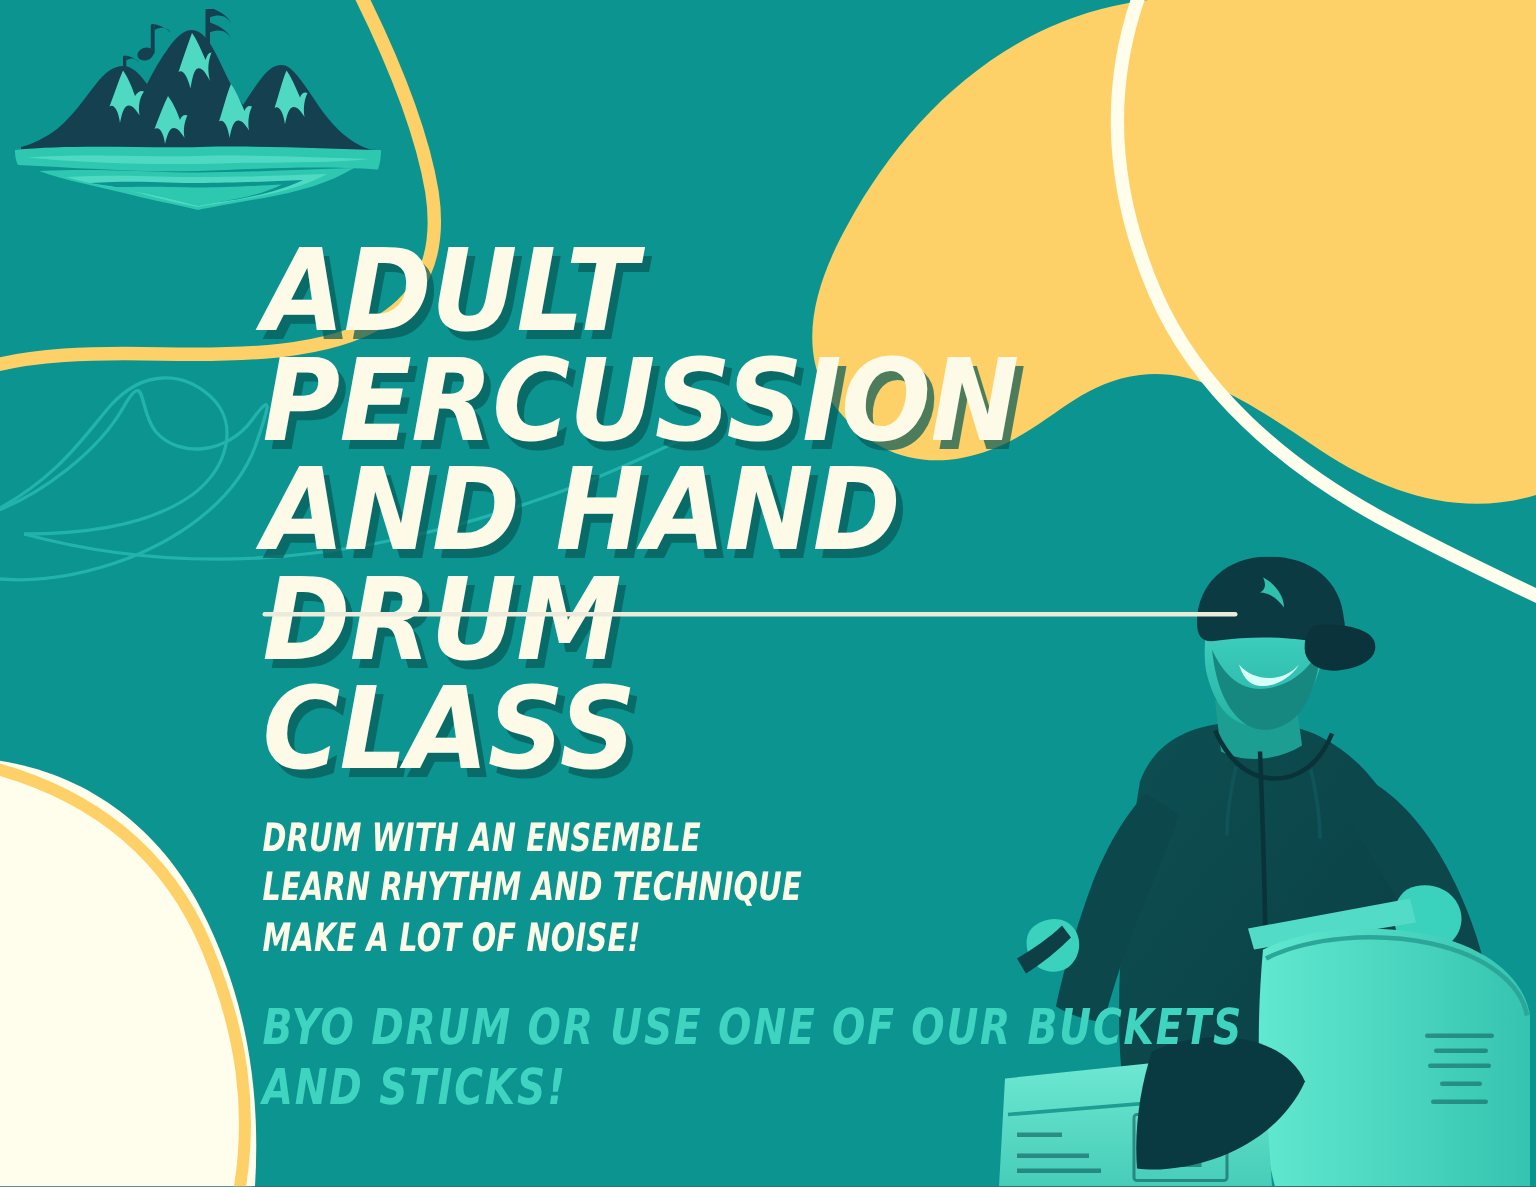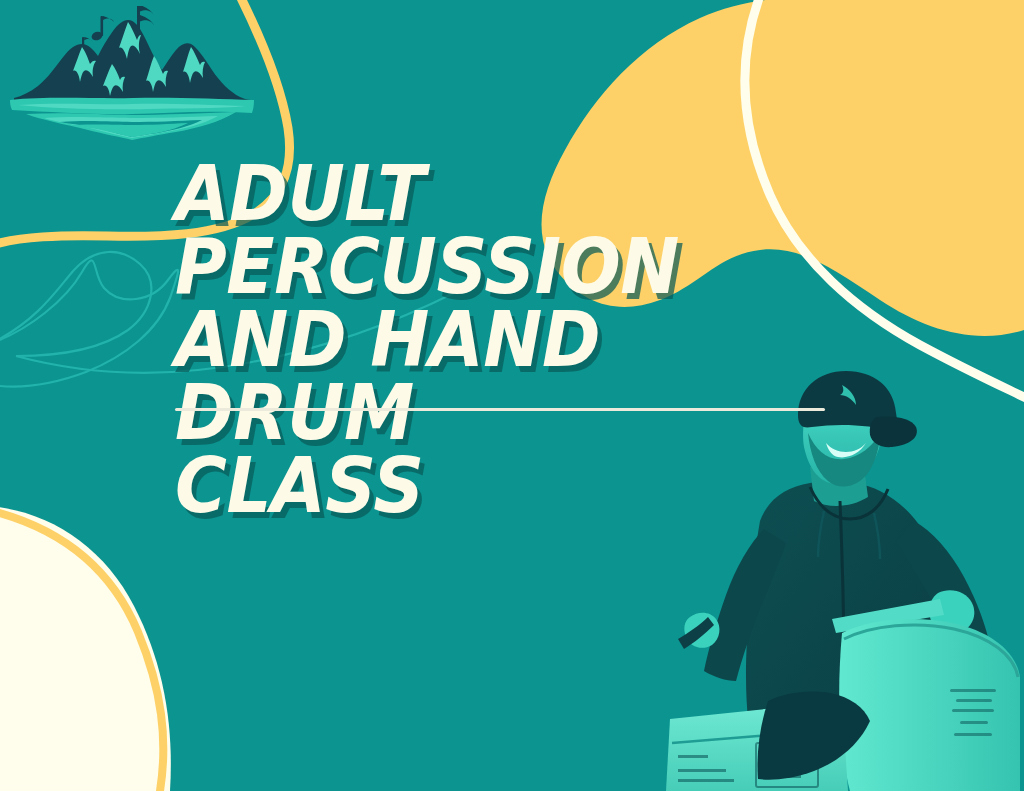--- a/index.html
+++ b/index.html
@@ -347,15 +347,24 @@
 
   <div class="content">
     <h1 class="headline">ADULT PERCUSSION
 AND HAND DRUM
 CLASS</h1>
   </div>
 
   <div class="rule"></div>
 
 
-
+  <div class="details">
+    <span class="details-line">DRUM WITH AN ENSEMBLE</span>
+    <span class="details-line">LEARN RHYTHM AND TECHNIQUE</span>
+    <span class="details-line">MAKE A LOT OF NOISE!</span>
+  </div>
+
+  <div class="byo">
+    <span class="byo-line">BYO DRUM OR USE ONE OF OUR BUCKETS</span>
+    <span class="byo-line">AND STICKS!</span>
+  </div>
 
 </div>
 
 </body></html>

